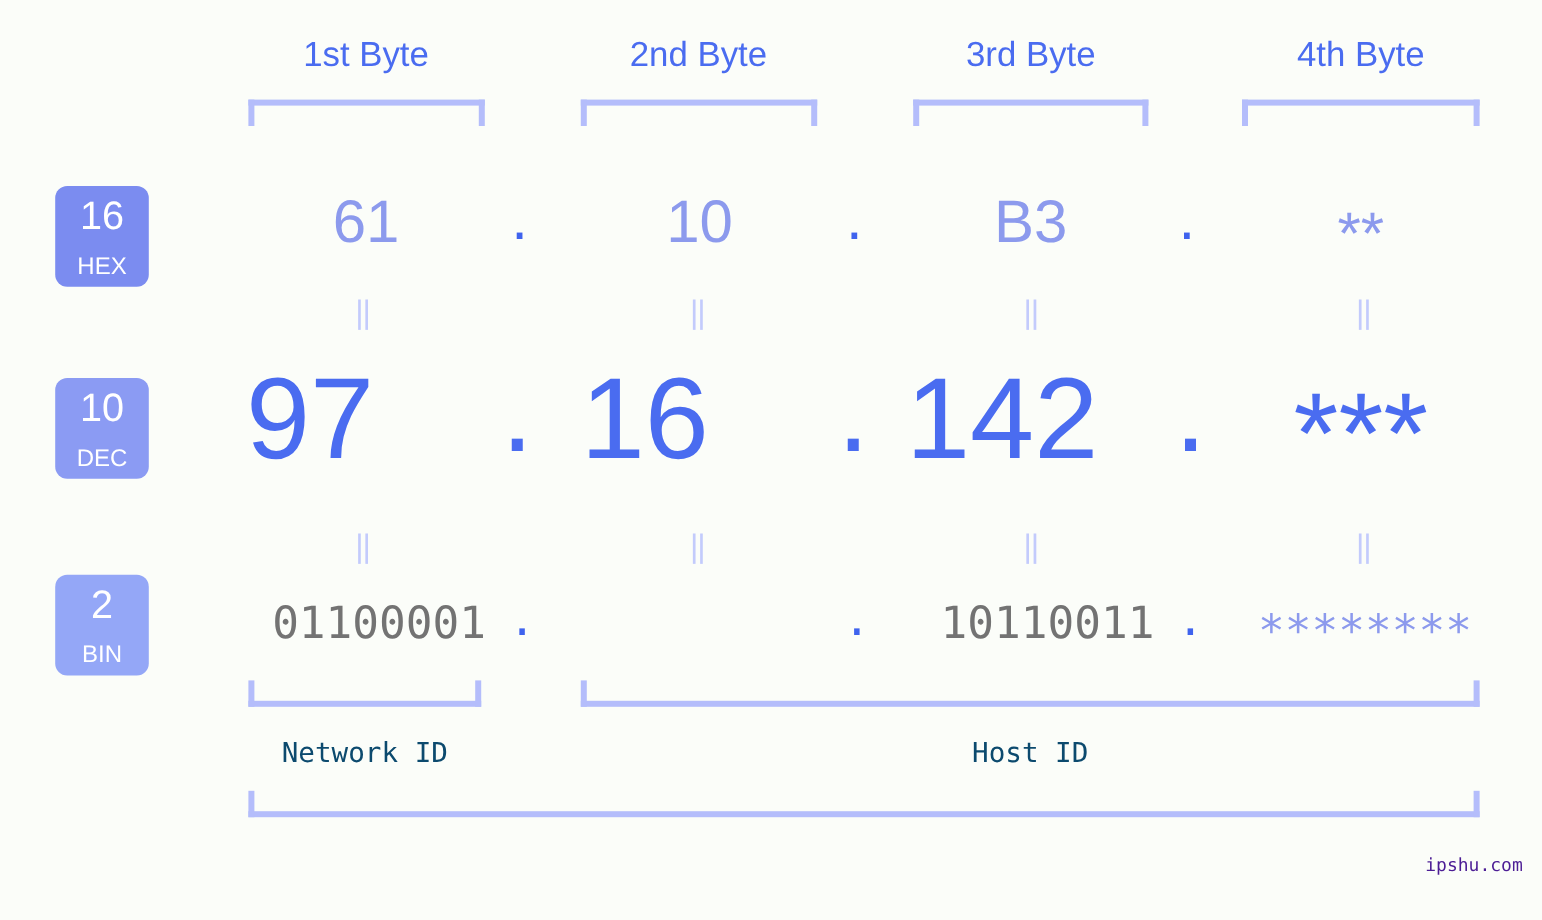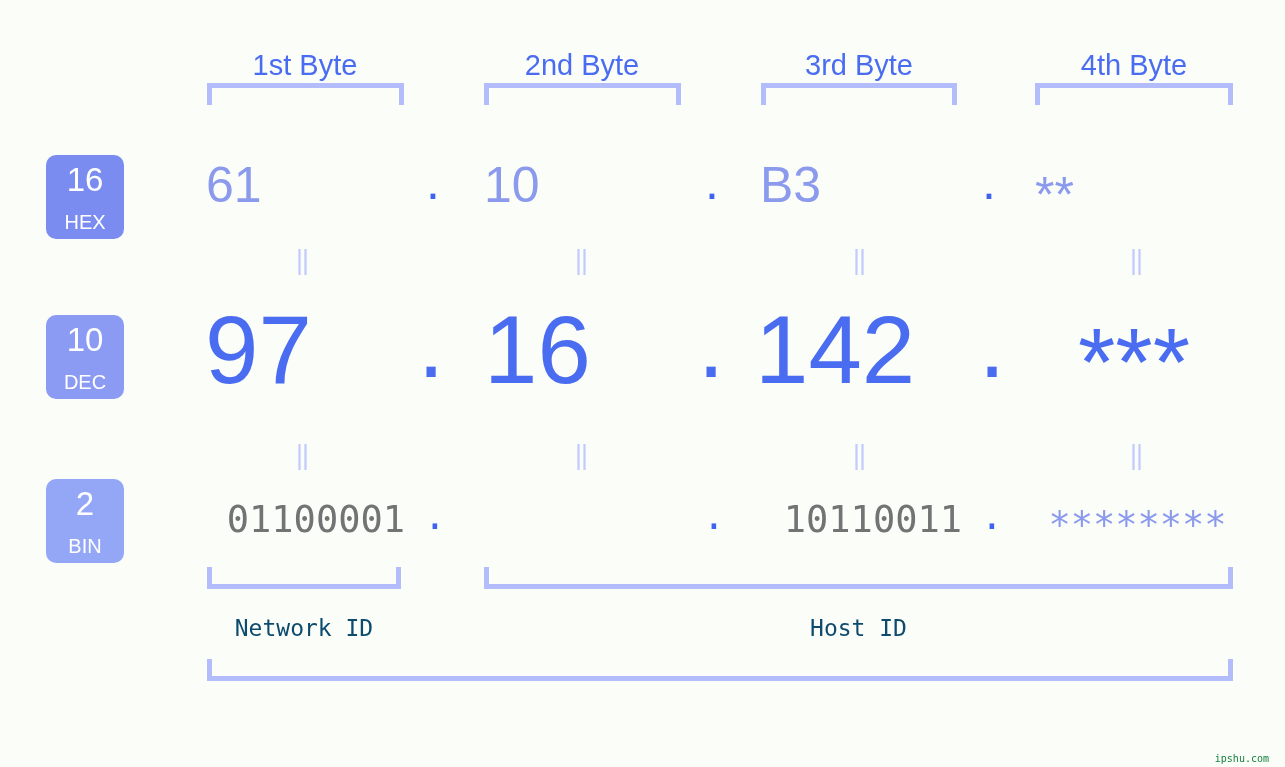--- a/index.html
+++ b/index.html
@@ -16,21 +16,21 @@
   }
   #stage {
     position: relative;
     width: 1285px;
     height: 767px;
   }
 
   
   .byte-label {
     position: absolute;
-    top: 44px;
+    top: 25px;
     height: 42px;
     line-height: 42px;
     text-align: center;
     font-size: 29px;
     color: #4a6cf0;
     font-family: "Liberation Sans", sans-serif;
     white-space: nowrap;
   }
 
   
@@ -78,21 +78,21 @@
   #badge-hex { top: 155px; height: 84px; background: #7b8cf0; }
   #badge-dec { top: 315px; height: 84px; background: #8b9bf3; }
   #badge-bin { top: 479px; height: 84px; background: #94a7f7; }
 
   
   .hex-val {
     position: absolute;
     top: 152px;
     height: 66px;
     line-height: 66px;
-    text-align: left;
+    text-align: center;
     font-size: 50px;
     color: #8c9aed;
     font-family: "Liberation Sans", sans-serif;
     white-space: nowrap;
   }
   .hex-dot {
     position: absolute;
     top: 152px;
     height: 66px;
     line-height: 60px;
@@ -208,25 +208,24 @@
     color: #4a6cf0;
     font-family: "DejaVu Sans Mono", monospace;
     white-space: nowrap;
   }
 
   
   #watermark {
     position: absolute;
     right: 16px;
     top: 712px;
-    font-size: 10px;
-    color: #15803d;
+    font-size: 15px;
+    color: #4c1d95;
     font-family: "DejaVu Sans Mono", monospace;
     letter-spacing: 0px;
-    margin-top: 41px;
   }
 </style>
 </head>
 <body>
 
 <div id="stage">
 
   <div class="byte-label" style="left:205px; width:200px;">1st Byte</div>
   <div class="byte-label" style="left:483px; width:198px;">2nd Byte</div>
   <div class="byte-label" style="left:760px; width:198px;">3rd Byte</div>

